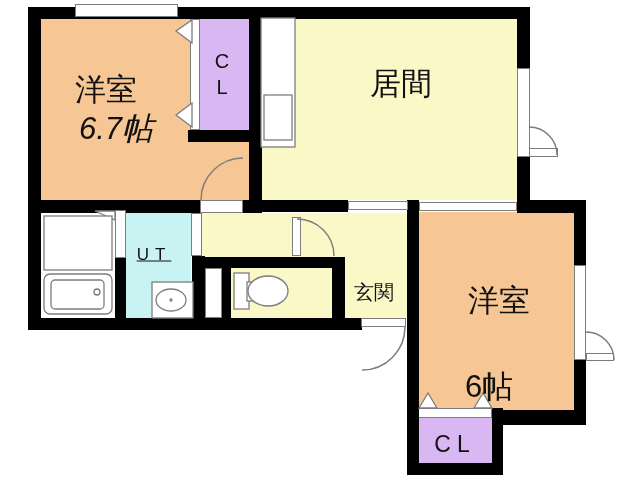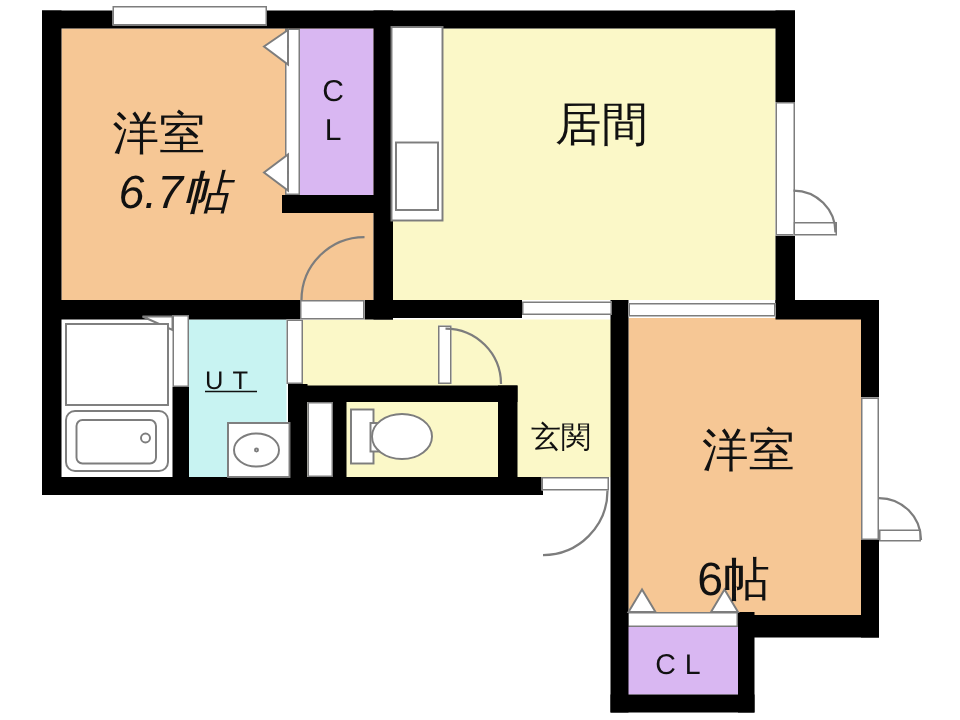--- a/index.html
+++ b/index.html
@@ -11,21 +11,21 @@
   .fill-purple{background:var(--closet_purple,#D9B7F2);}
   .fill-cyan{background:var(--water_cyan,#C8F3F2);}
   .fill-white{background:#ffffff;}
   .wall{position:absolute;background:var(--wall,#000);}
   .open{position:absolute;background:#fff;border:1.5px solid var(--outline_gray,#7d7d7d);box-sizing:border-box;}
   .track{position:absolute;background:#fff;border:1px solid var(--outline_gray,#7d7d7d);box-sizing:border-box;}
   .lbl{position:absolute;transform:translate(-50%,-50%);color:var(--text,#111);
        white-space:nowrap;line-height:1;font-weight:400;}
   .sz31{font-size:31px;}
   .sz20{font-size:20px;}
-  .sz19{font-size:19px;}
+  .sz19{font-size:23px;}
   .sz17{font-size:17px;}
   .lsp{letter-spacing:6px;margin-right:-6px;}
   svg.overlay{position:absolute;left:0;top:0;pointer-events:none;}
 </style>
 </head>
 <body>
 
 <div class="canvas">
 
   <div class="region fill-orange" style="left:41px;top:19px;width:208px;height:181px;"></div>

